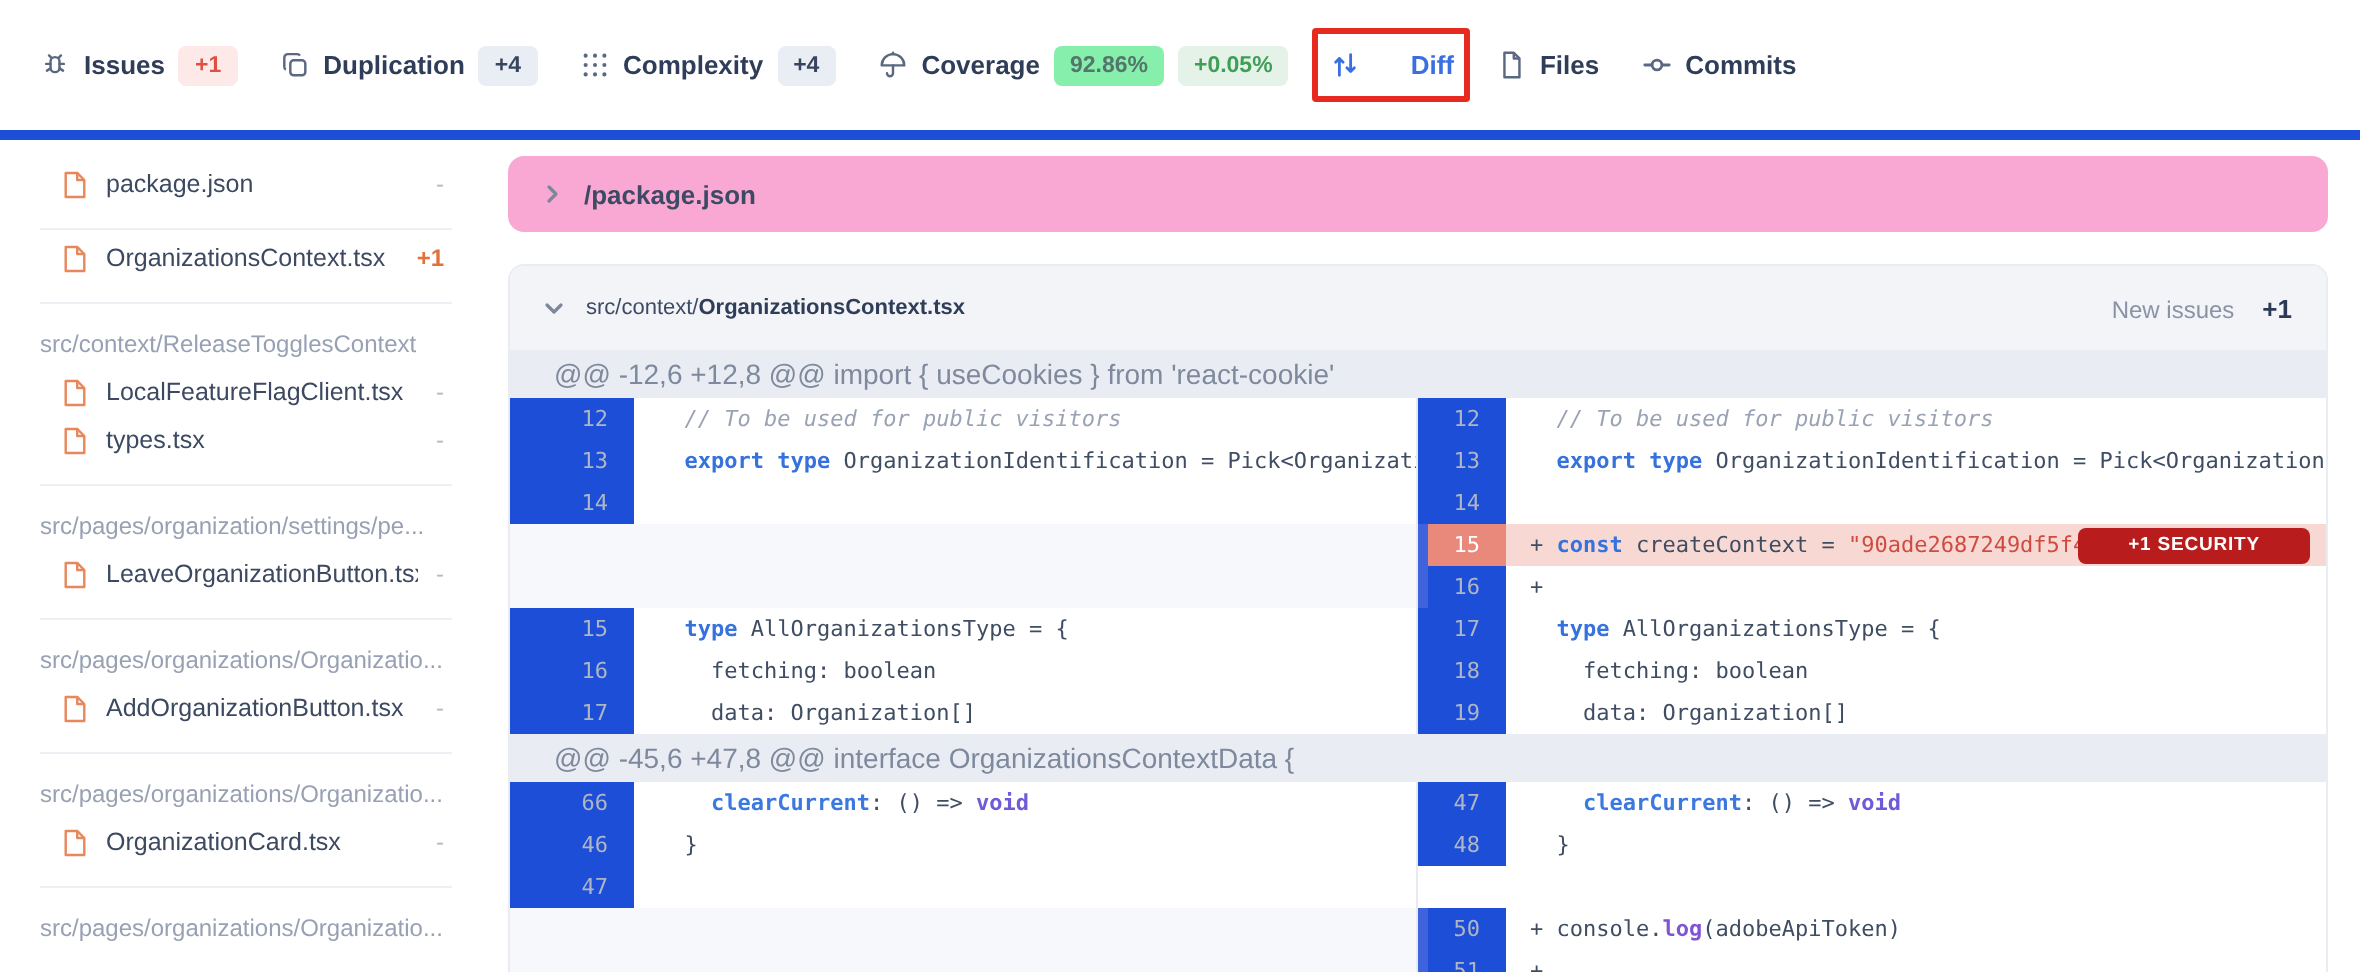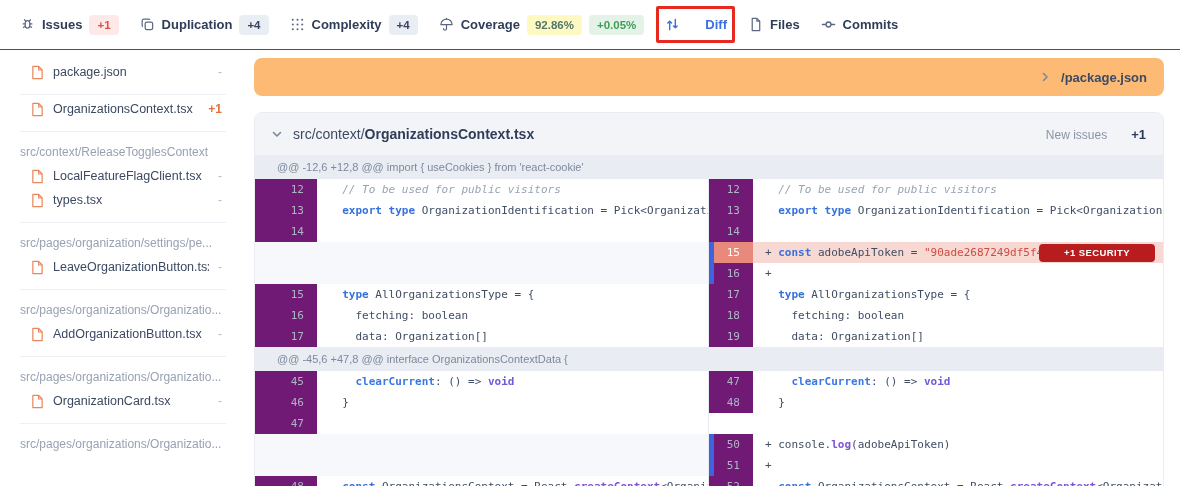--- a/index.html
+++ b/index.html
@@ -1,29 +1,29 @@
 <!DOCTYPE html>
 <html><head>
 <meta charset="utf-8">
 <style>
   * { margin:0; padding:0; box-sizing:border-box; }
   html,body { width:1180px; height:486px; overflow:hidden; background:#fff;
     font-family:"Liberation Sans", sans-serif; color:#2f3d58; }
 
   
-  .nav { display:flex; align-items:center; height:50px; padding:0 20px; gap:21px;
-         border-bottom:1px solid #1d4ed8; position:relative; }
+  .nav { display:flex; align-items:center; height:70px; padding:0 20px; gap:21px;
+         border-bottom:5px solid #1d4ed8; position:relative; }
   .tab { display:flex; align-items:center; gap:7px; font-weight:bold; font-size:13px;
          color:#2f3d58; cursor:pointer; position:relative; }
   .tab .ticon { display:flex; color:#5b6881; }
   .tab.active { color:#3b6fe0;gap:25px; } .tab.active .ticon { color:#3b6fe0; }
   .badge { font-size:11.5px; font-weight:bold; padding:4px 8px; border-radius:4px; white-space:nowrap; }
   .badge.red   { background:#fdeae8; color:#dd5144; }
   .badge.gray  { background:#e9edf4; color:#38455f; }
-  .badge.green-val   { background:#fef9c3; color:#53766b; }
+  .badge.green-val   { background:#86efac; color:#53766b; }
   .badge.green-delta { background:#e4f2e8; color:#3f9e57; }
   .anno { position:absolute; left:-9px; right:-8px; top:-11px; bottom:-11px;
           border:3px solid #e62a1f; border-radius:2px; pointer-events:none; z-index:5; }
 
   
   .content { display:flex; height:432px; }
 
   
   .sidebar { width:242px; flex:none; padding:8px 16px 0 20px; overflow:hidden; }
   .group { padding:2px 0 10px; border-bottom:1px solid #edeff4; }
@@ -32,42 +32,42 @@
                   white-space:nowrap; overflow:hidden; }
   .file-row { display:flex; align-items:center; height:24px; gap:9px; padding-left:11px; cursor:pointer; }
   .ficon { display:flex; flex:none; }
   .ficon.orange { color:#e9875c; }
   .fname { font-size:12.5px; color:#3c4961; flex:1; white-space:nowrap; overflow:hidden; }
   .file-marker { font-size:12px; color:#b3bac6; padding-right:4px; }
   .file-marker.orange { color:#e2703d; font-weight:bold; }
 
   
   .main { flex:1; min-width:0; padding:8px 16px 0 12px; }
-  .collapsed-bar { background:#fdba74; border-radius:8px; height:38px; display:flex;
-                   align-items:center; gap:11px; padding:0 17px; margin-bottom:16px; cursor:pointer;justify-content:flex-end; }
+  .collapsed-bar { background:#f9a8d4; border-radius:8px; height:38px; display:flex;
+                   align-items:center; gap:11px; padding:0 17px; margin-bottom:16px; cursor:pointer; }
   .chev { display:flex; color:#7d879b; }
   .cpath { font-size:13px; font-weight:600; color:#3d4a63; }
 
   .card { border:1px solid #e9ecf2; border-radius:8px; overflow:hidden; background:#fff; }
   .card-header { background:#f2f4f8; height:42px; display:flex; align-items:center;
                  gap:11px; padding:0 17px; cursor:pointer; }
-  .fpath { font-size:14px; color:#3d4a63; white-space:nowrap; }
+  .fpath { font-size:11px; color:#3d4a63; white-space:nowrap; }
   .fpath b { color:#2f3d58; }
-  .header-right { margin-left:auto; display:flex; align-items:baseline; gap:24px; }
+  .header-right { margin-left:auto; display:flex; align-items:baseline; gap:14px; }
   .ni-label { font-size:12px; color:#8a93a6; }
   .ni-count { font-size:13px; font-weight:bold; color:#2d3a55; }
 
-  .hunk { background:#e9edf3; color:#7e899d; font-size:11px; line-height:24px;
+  .hunk { background:#e9edf3; color:#7e899d; font-size:14px; line-height:24px;
           padding-left:22px; white-space:nowrap; overflow:hidden; }
 
   .diff-row { display:flex; }
   .side { width:50%; display:flex; position:relative; }
   .side.l { border-right:1px solid #e7eaf0; }
   .gut { width:62px; flex:none; text-align:right; padding-right:13px;
-         font:11px/21px "DejaVu Sans Mono", monospace; color:#aeb6c4; background:#701a75; }
+         font:11px/21px "DejaVu Sans Mono", monospace; color:#aeb6c4; background:#1d4ed8; }
   .side.r .gut { width:44px; }
   .code { flex:1; min-width:0; font:11px/21px "DejaVu Sans Mono", monospace; color:#3f4d63;
           white-space:pre; overflow:hidden; padding-left:12px; position:relative; }
   .side.filler .gut, .side.filler .code { background:#f7f8fb; }
   .side.issue .gut { background:#e8897c; color:#fff; }
   .side.issue .code { background:#f7d8d3; }
   .side.bar::before { content:""; position:absolute; left:0; top:0; bottom:0; width:5px;
                       background:#3e63dd; z-index:2; }
 
   .cm   { color:#9aa3b4; font-style:italic;margin-top:20px; }
@@ -310,21 +310,21 @@
               <div class="code"></div>
             </div>
           </div>
           <div class="diff-row">
             <div class="side l filler">
               <div class="gut"></div>
               <div class="code"></div>
             </div>
             <div class="side r issue add bar">
               <div class="gut">15</div>
-              <div class="code"><span>+ </span><span class="kw">const</span><span> adobeApiToken = </span><span class="str">"90ade2687249df5f415099b4</span><span class="sec-badge">+1 SECURITY</span></div>
+              <div class="code"><span>+ </span><span class="kw">const</span><span> createContext = </span><span class="str">"90ade2687249df5f415099b4</span><span class="sec-badge">+1 SECURITY</span></div>
             </div>
           </div>
           <div class="diff-row">
             <div class="side l filler">
               <div class="gut"></div>
               <div class="code"></div>
             </div>
             <div class="side r add bar">
               <div class="gut">16</div>
               <div class="code"><span>+</span></div>
@@ -356,21 +356,21 @@
               <div class="code"><span>    data: Organization[]</span></div>
             </div>
             <div class="side r">
               <div class="gut">19</div>
               <div class="code"><span>    data: Organization[]</span></div>
             </div>
           </div>
           <div class="hunk">@@ -45,6 +47,8 @@ interface OrganizationsContextData {</div>
           <div class="diff-row">
             <div class="side l">
-              <div class="gut">45</div>
+              <div class="gut">66</div>
               <div class="code"><span>    </span><span class="prop">clearCurrent</span><span>: () =&gt; </span><span class="typ">void</span></div>
             </div>
             <div class="side r">
               <div class="gut">47</div>
               <div class="code"><span>    </span><span class="prop">clearCurrent</span><span>: () =&gt; </span><span class="typ">void</span></div>
             </div>
           </div>
           <div class="diff-row">
             <div class="side l">
               <div class="gut">46</div>

